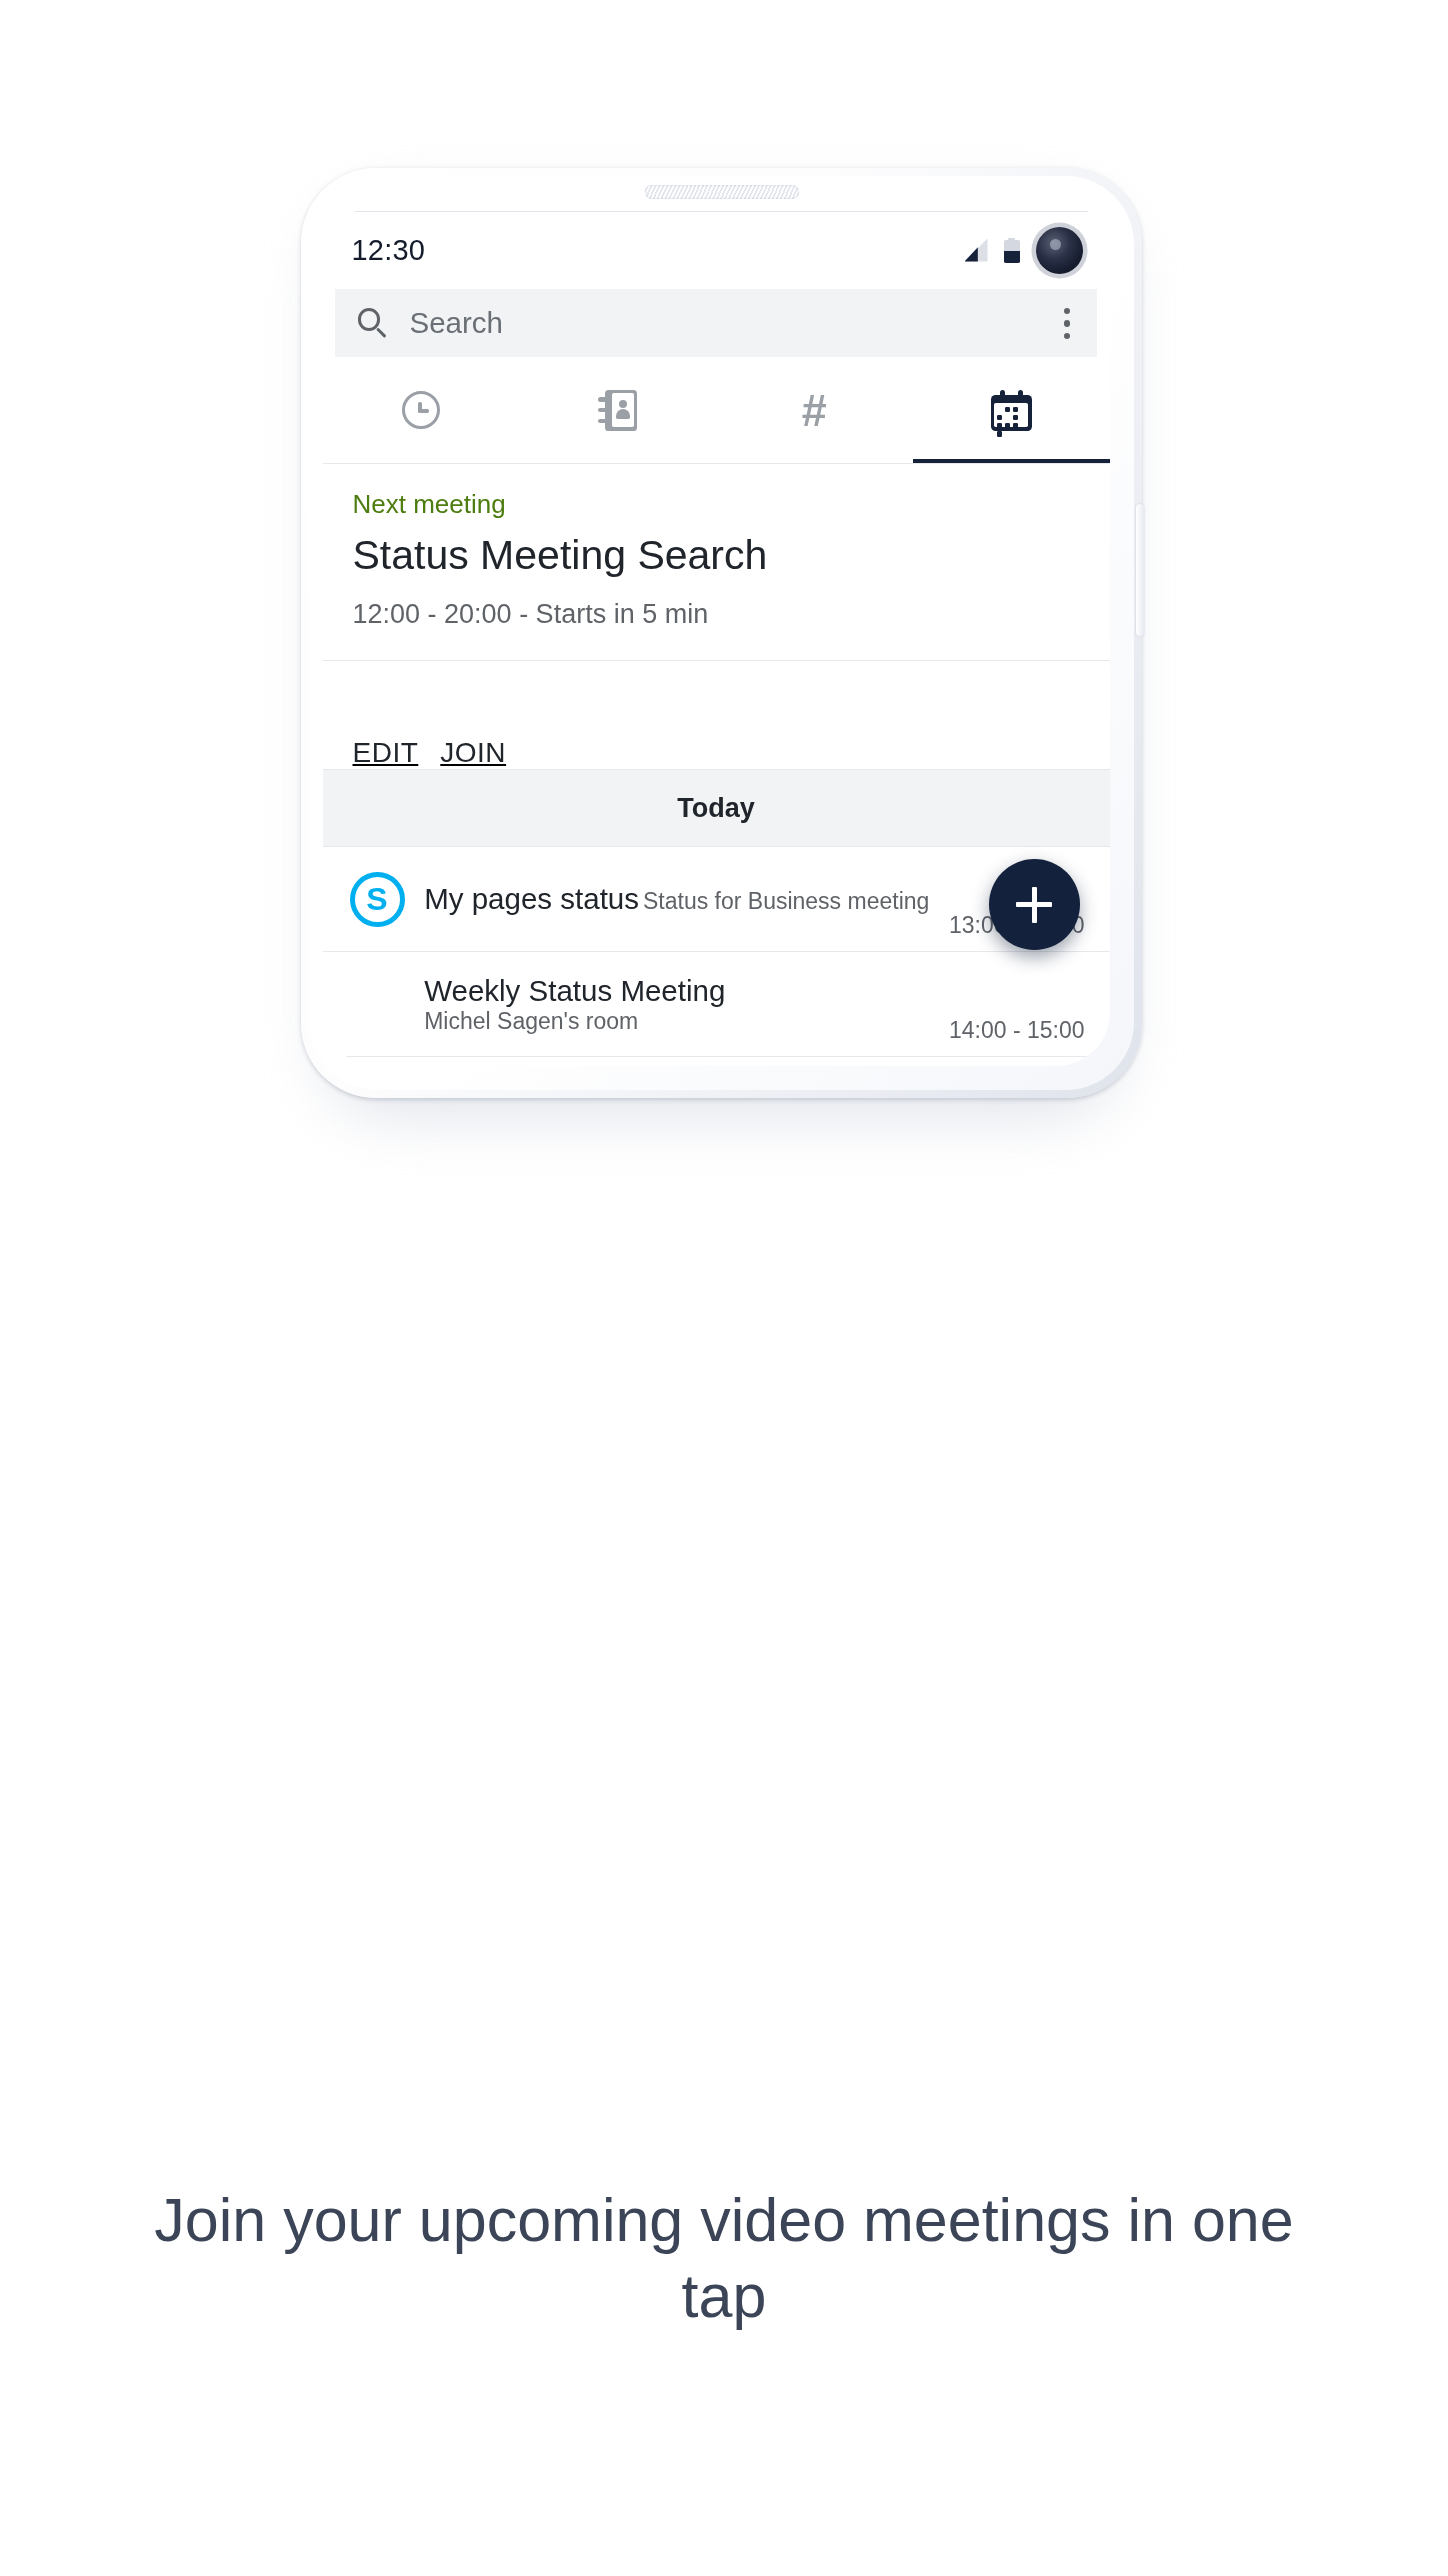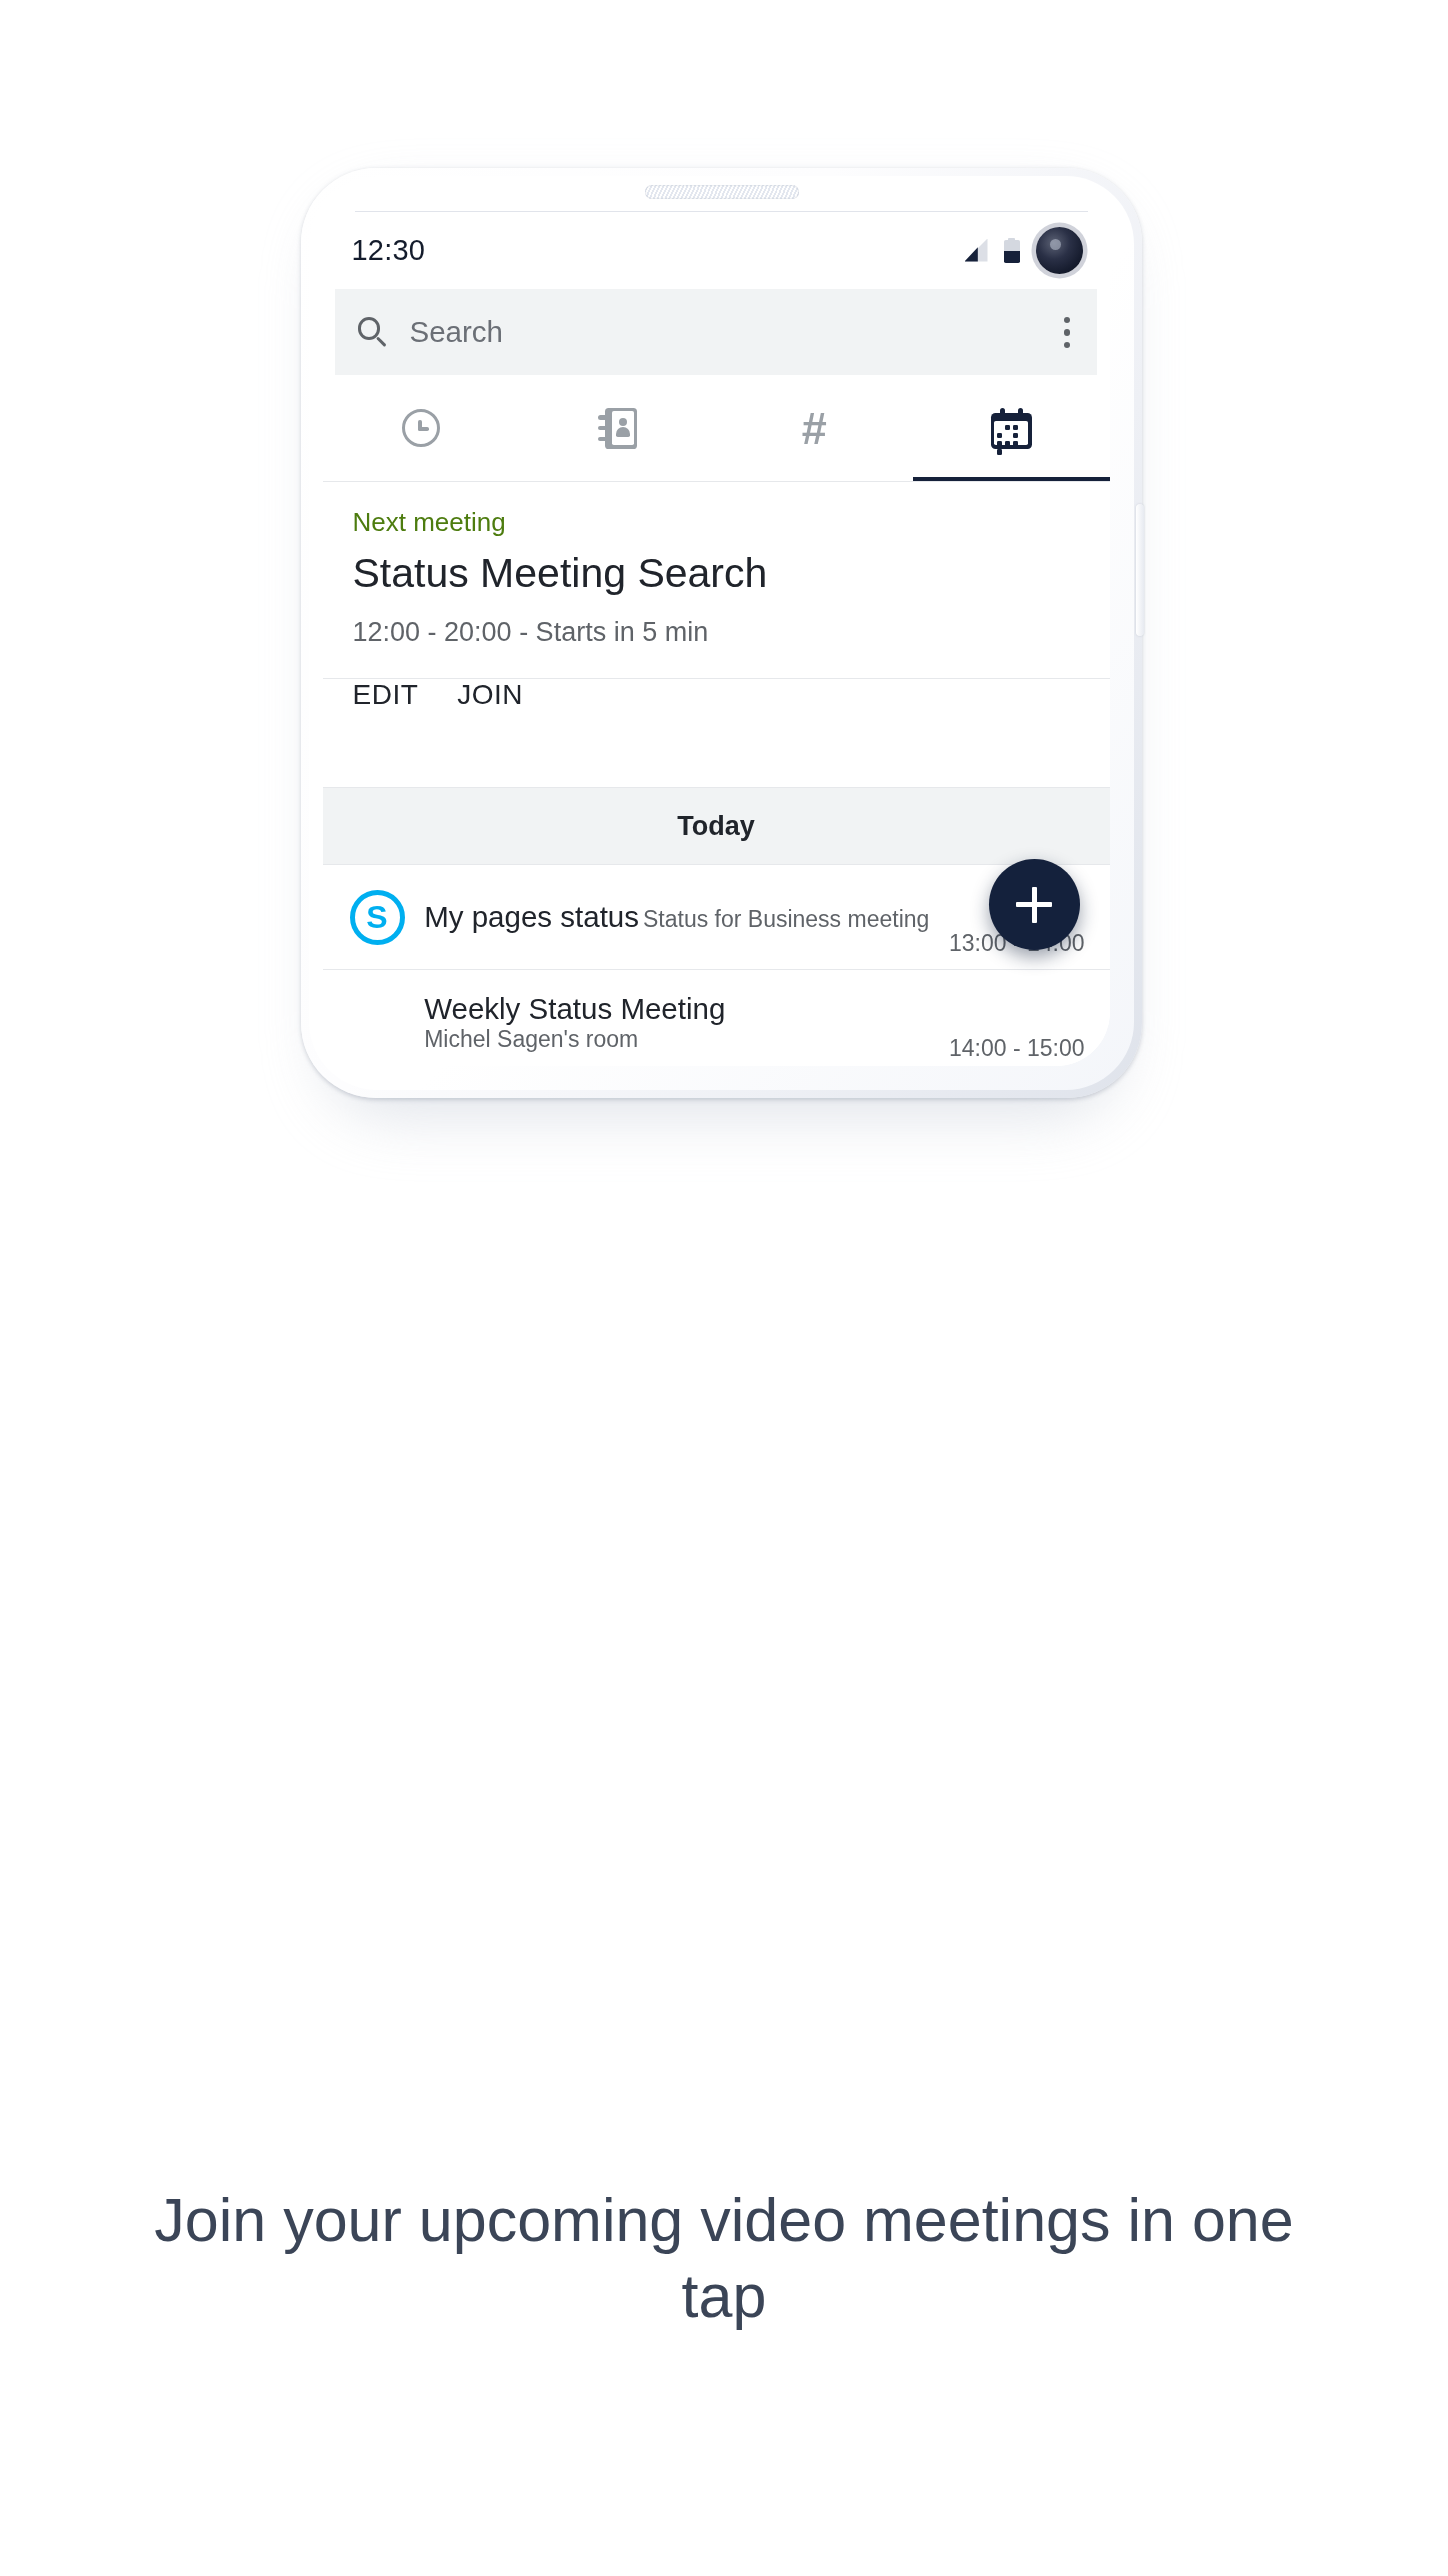--- a/index.html
+++ b/index.html
@@ -126,21 +126,21 @@
   .punchhole::after{
     content:""; position:absolute;
     left:30%; top:26%; width:11.6px; height:11.6px;
     border-radius:50%;
     background:rgba(190,196,212,.55);
   }
 
   
   .searchbar{
     margin:5.4px 12.5px 0 12.5px;
-    height:86px;
+    height:68px;
     background:#f1f3f4;
     display:flex; align-items:center;
     padding:0 23px 0 23px;
   }
   .search-icon{
     width:30px; height:30px; position:relative; flex:0 0 auto;
   }
   .search-icon .ring{
     position:absolute; left:0; top:0;
     width:22.4px; height:22.4px; border-radius:50%;
@@ -237,25 +237,26 @@
   
   .next-meeting{
     padding:25px 30px 30px 30px;
     border-bottom:0.9px solid #e6e8eb;
   }
   .nm-label{ font-size:26px; color:#4d7c0f; margin-bottom:12px; }
   .nm-title{ font-size:41px; color:#20242b; margin-bottom:19.7px; }
   .nm-time{ font-size:27px; color:#5f6368; }
 
   .actions{
-    display:flex; align-items:flex-start;
+    display:flex; align-items:flex-end;
     height:109px;
     padding:0 30px;
     border-bottom:0.9px solid #e6e8eb;
-    gap:39px;
+    gap:22px;
+    text-decoration:underline;
   }
   .action-btn{
     font-size:28px; color:#20242b; letter-spacing:0.5px;
     background:none; border:none; cursor:pointer;
     font-family:"Liberation Sans", sans-serif;
   }
 
   .today-hdr{
     height:77px;
     background:#f1f3f4;

